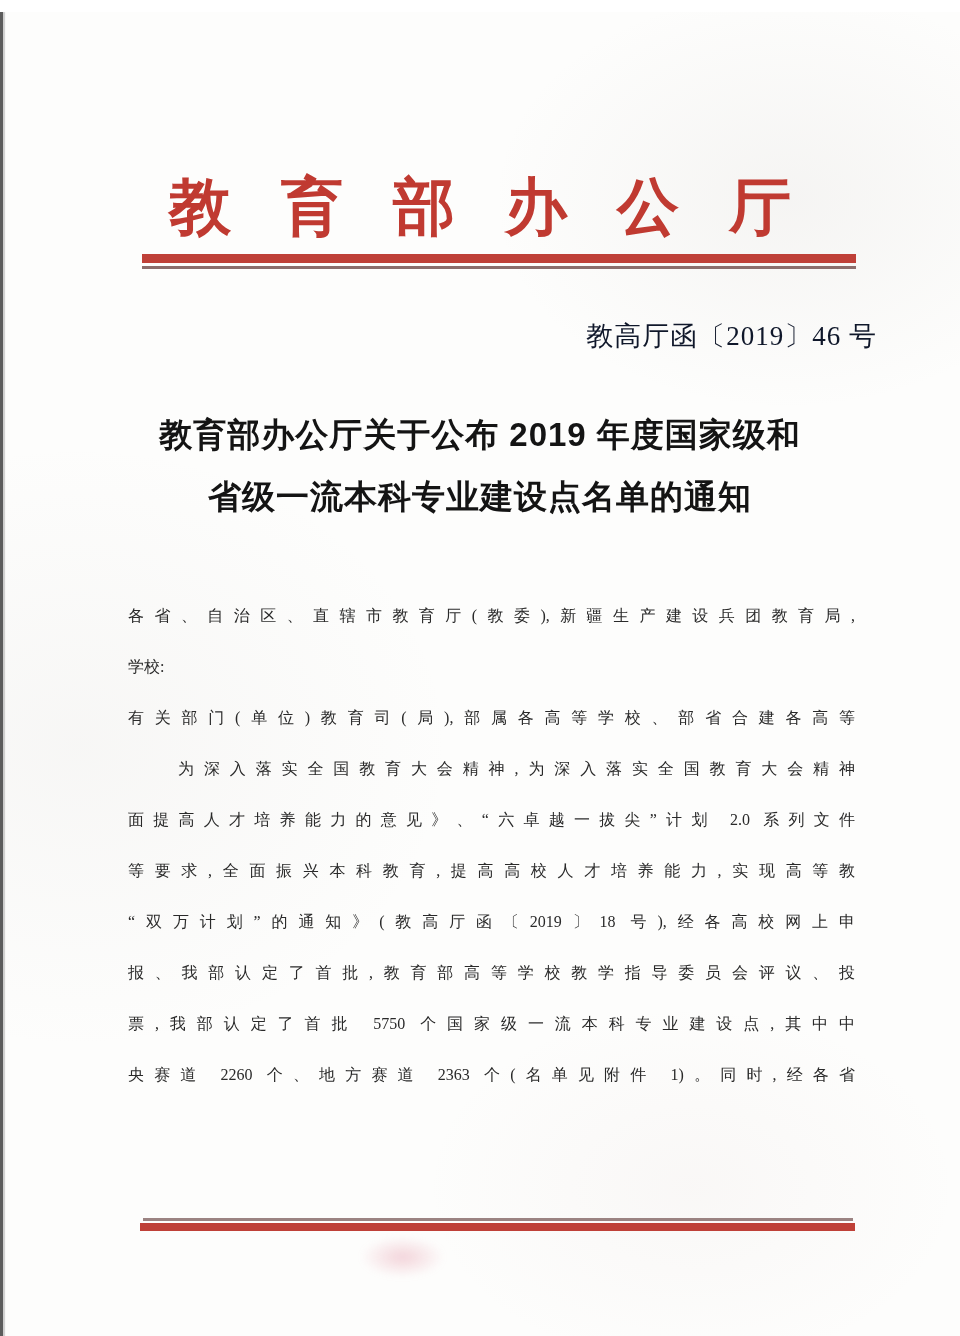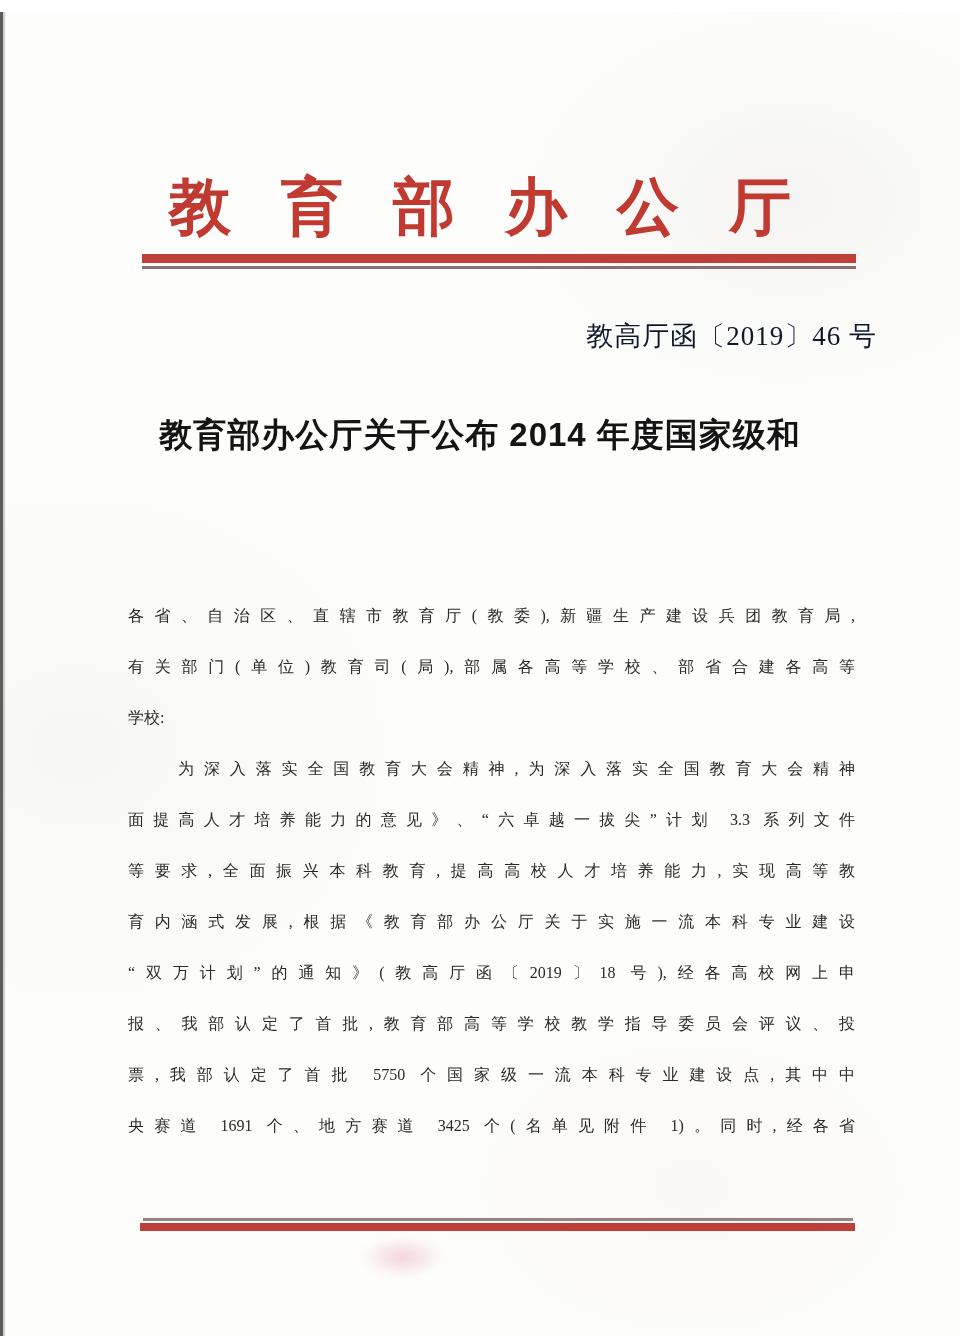--- a/index.html
+++ b/index.html
@@ -141,35 +141,35 @@
   <div class="scan-edge-left"></div>
 
   <div class="issuer">教育部办公厅</div>
 
   <div class="rule-top-red"></div>
   <div class="rule-top-dark"></div>
 
   <div class="doc-number">教高厅函〔2019〕46 号</div>
 
   <div class="title-block">
-    <div>教育部办公厅关于公布 2014 年度国家级和</div>
+    <div>教育部办公厅关于公布 2019 年度国家级和</div>
+    <div>省级一流本科专业建设点名单的通知</div>
   </div>
 
   <div class="body-block">
     <div class="bline">各省、自治区、直辖市教育厅(教委),新疆生产建设兵团教育局,</div>
+    <div class="bline no-stretch">学校:</div>
     <div class="bline">有关部门(单位)教育司(局),部属各高等学校、部省合建各高等</div>
-    <div class="bline no-stretch">学校:</div>
     <div class="bline indent">为深入落实全国教育大会精神,为深入落实全国教育大会精神</div>
-    <div class="bline">面提高人才培养能力的意见》、“六卓越一拔尖”计划 3.3 系列文件</div>
+    <div class="bline">面提高人才培养能力的意见》、“六卓越一拔尖”计划 2.0 系列文件</div>
     <div class="bline">等要求,全面振兴本科教育,提高高校人才培养能力,实现高等教</div>
-    <div class="bline">育内涵式发展,根据《教育部办公厅关于实施一流本科专业建设</div>
     <div class="bline">“双万计划”的通知》(教高厅函〔2019〕18 号),经各高校网上申</div>
     <div class="bline">报、我部认定了首批,教育部高等学校教学指导委员会评议、投</div>
     <div class="bline">票,我部认定了首批 5750 个国家级一流本科专业建设点,其中中</div>
-    <div class="bline">央赛道 1691 个、地方赛道 3425 个(名单见附件 1)。同时,经各省</div>
+    <div class="bline">央赛道 2260 个、地方赛道 2363 个(名单见附件 1)。同时,经各省</div>
   </div>
 
   <div class="rule-bottom-dark"></div>
   <div class="rule-bottom-red"></div>
   <div class="ink-bleed"></div>
 
   <div class="scan-edge-bottom"></div>
 
 </div>
 

